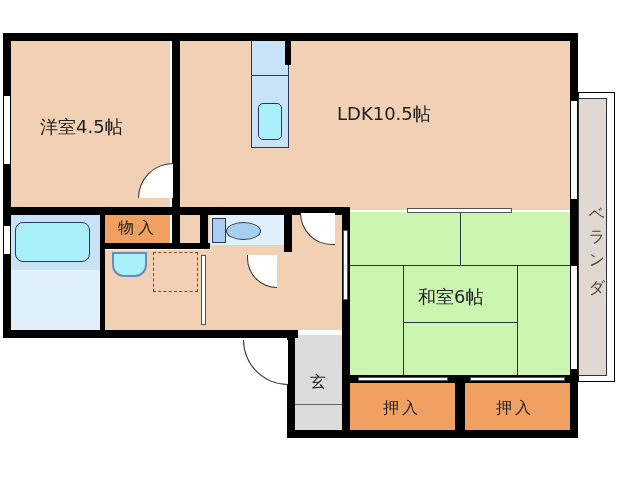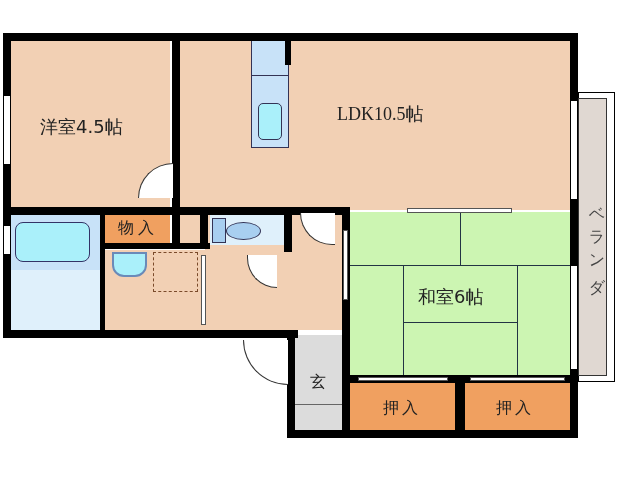--- a/index.html
+++ b/index.html
@@ -81,14 +81,14 @@
 <div class="abs" style="left:470px;top:377px;width:95px;height:4px;background:#fff;border:1px solid #555;"></div>
 <div class="abs" style="left:343px;top:230px;width:5px;height:70px;background:#fff;border:1px solid #555;"></div>
 <div class="abs" style="left:201px;top:255px;width:5px;height:70px;background:#fff;border:1px solid #555;"></div>
 
 <div class="abs" style="left:138px;top:163px;width:35px;height:35px;border:1px solid #333;border-right:none;border-bottom:none;border-radius:35px 0 0 0;background:#fff;"></div>
 <div class="abs" style="left:300px;top:213px;width:35px;height:32px;border:1px solid #333;border-top:none;border-right:none;border-radius:0 0 0 35px;background:#fff;"></div>
 <div class="abs" style="left:247px;top:255px;width:30px;height:33px;border:1px solid #333;border-top:none;border-right:none;border-radius:0 0 0 30px;background:#fff;"></div>
 <div class="abs" style="left:243px;top:340px;width:45px;height:45px;border:1px solid #333;border-top:none;border-right:none;border-radius:0 0 0 45px;background:#fff;"></div>
 
 <div class="lbl" style="left:40px;top:115px;font-size:18px;">洋室4.5帖</div>
-<div class="lbl" style="left:337px;top:102px;font-size:18px;font-family:Liberation Serif, serif;">LDK10.5帖</div>
+<div class="lbl" style="left:337px;top:102px;font-size:18px;">LDK10.5帖</div>
 <div class="lbl" style="left:418px;top:285px;font-size:18px;">和室6帖</div>
 
 </body></html>

